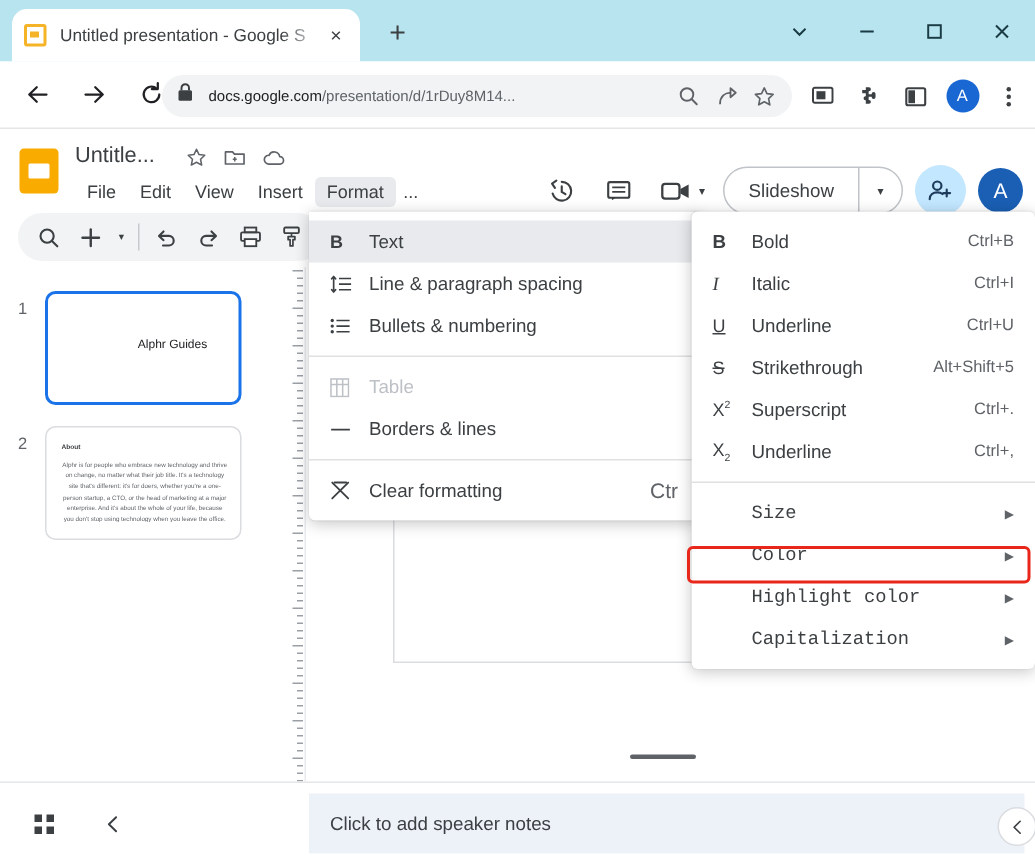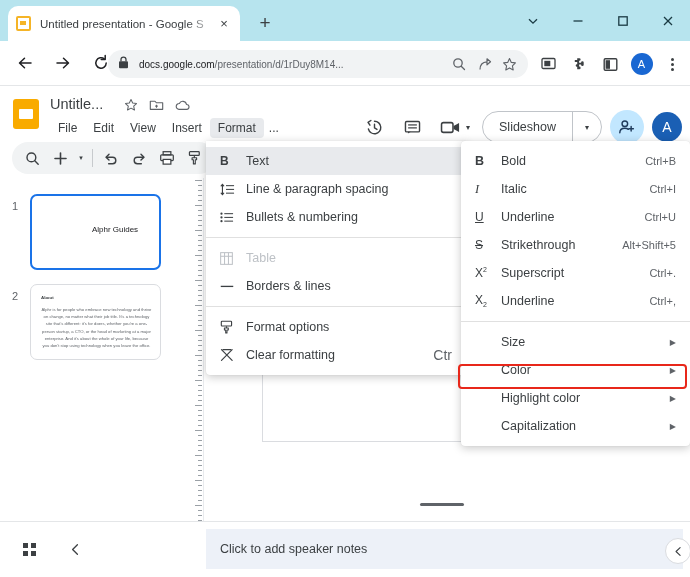--- a/index.html
+++ b/index.html
@@ -293,21 +293,21 @@
     padding: 0 14px; font-size: 12.5px; color: #3c4043;
     position: relative;
   }
   .sm-icon {
     width: 26px; flex: 0 0 26px; display: flex; align-items: center;
     color: #3c4043; font-size: 12px;
   }
   .sm-label { flex: 1 1 auto; white-space: nowrap; }
   .sm-short { font-size: 11px; color: #5f6368; white-space: nowrap; }
   .sm-arrow { font-size: 8px; color: #5f6368; margin-left: auto; }
-  .sm-item.indent .sm-label { margin-left: 26px; }
+  .sm-item.indent .sm-label { margin-left: 26px; font-family: Liberation Mono, monospace; }
   .sm-sep { height: 1px; background: #e0e0e0; margin: 6px 0; }
   .redbox {
     position: absolute; left: 458px; top: 364px;
     width: 229px; height: 25px;
     border: 2.5px solid #e8271a; border-radius: 4px;
     z-index: 40; pointer-events: none;
   }
 
   
   .bottombar {
@@ -715,29 +715,20 @@
           </svg>
       </span>
       <span class="fm-label">Borders &amp; lines</span>
     </div>
 
     <div class="fm-sep"></div>
 
     <div class="fm-item">
       <span class="fm-icon">
         <svg width="14" height="14" viewBox="0 0 15 15">
-            <rect x="1.4" y="1.4" width="11" height="5" rx="0.8" stroke="#3c4043" stroke-width="1.2" fill="none"></rect>
-            <path d="M6.9 6.6 v2 h2 v2 h-1.4 v3.2 h-1.4 v-3.2 H4.7 v-2 h2.2" stroke="#3c4043" stroke-width="1.1" fill="none" stroke-linejoin="round"></path>
-          </svg>
-      </span>
-      <span class="fm-label">Format options</span>
-    </div>
-    <div class="fm-item">
-      <span class="fm-icon">
-        <svg width="14" height="14" viewBox="0 0 15 15">
             <path d="M1.6 1.8 L13 13.2 M13 1.8 L1.6 13.2" stroke="#3c4043" stroke-width="1.3" stroke-linecap="round"></path>
             <path d="M3.2 1.8 h8.4" stroke="#3c4043" stroke-width="1.3" stroke-linecap="round"></path>
           </svg>
       </span>
       <span class="fm-label">Clear formatting</span>
       <span class="fm-short">Ctr</span>
     </div>
   </div>
 
   <div class="sub-menu">

